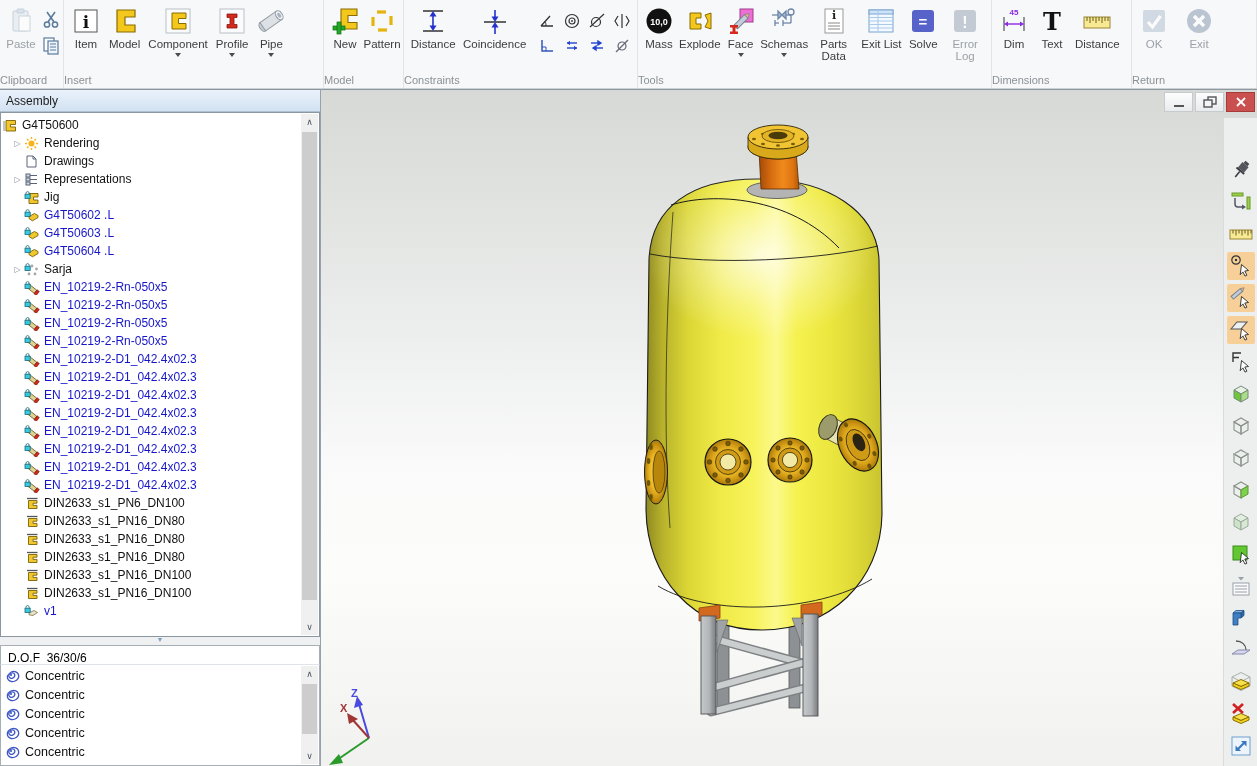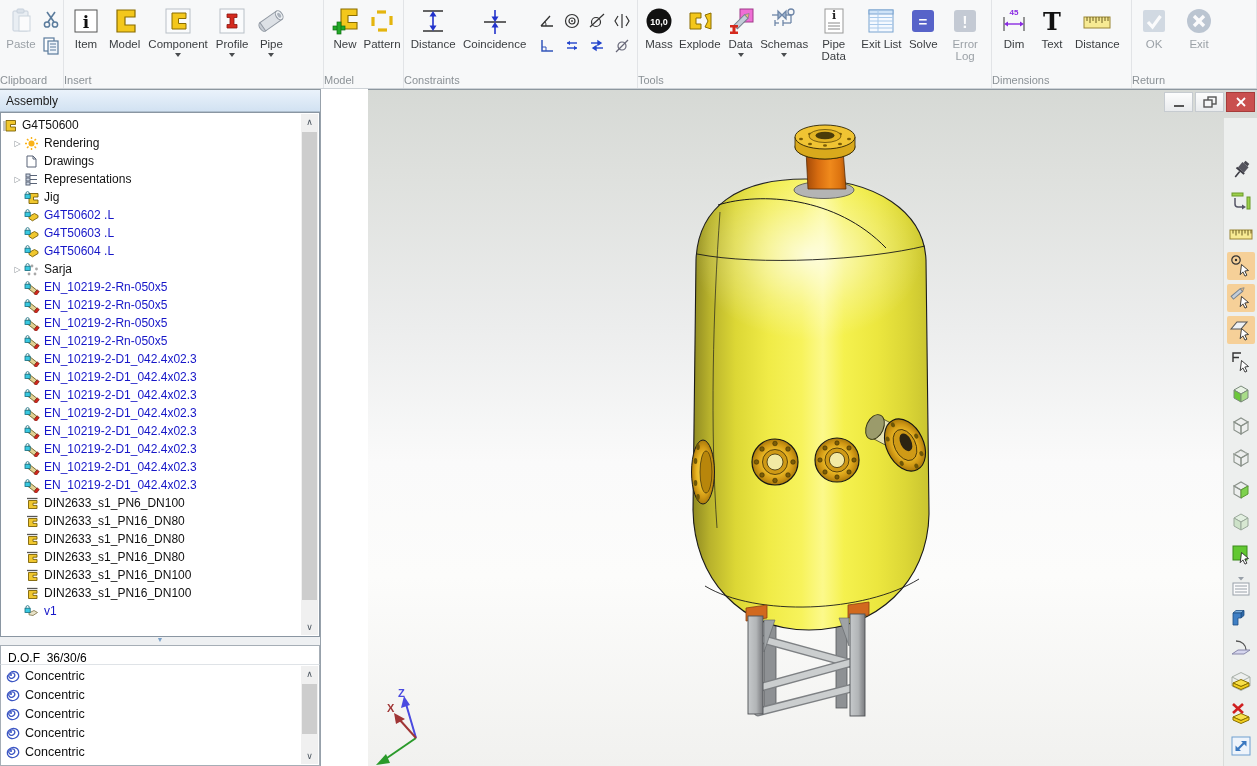--- a/index.html
+++ b/index.html
@@ -25,21 +25,21 @@
   .tri.below { margin:3px auto 0 auto; display:block; top:0; }
   .rbtn.disabled .rlbl { color:#9ba1a7; }
   .rbtn.disabled .rico { opacity:.55; }
   .rstack { display:flex; flex-direction:column; gap:5px; padding-top:5px; }
   .sbtn { width:22px; height:22px; display:flex; align-items:center; justify-content:center; }
   .rgrid { display:grid; grid-template-rows:24px 24px; grid-auto-flow:column; gap:1px;
            margin:6px 0 0 4px; }
   .gbtn { width:24px; height:24px; display:flex; align-items:center; justify-content:center; }
 
   
-  .main { height:677px; display:flex;gap:47px; }
+  .main { height:677px; display:flex; }
 
   
   .left-panel { width:321px; flex:none; background:#f0f0f0; border-right:1px solid #97a1ab;
                 display:flex; flex-direction:column; }
   .panel-header { height:23px; background:linear-gradient(#eaf2fb,#d2e2f2);
                   border-top:1px solid #8d979f; border-bottom:1px solid #b0c0cf;
                   font-size:12px; padding:4px 0 0 6px; color:#1a1a1a; }
   .tree-box { height:525px; background:#fff; border:1px solid #8a96a2; position:relative;text-decoration:underline; }
   .tree-rows { position:absolute; top:1px; left:1px; right:18px; bottom:1px; overflow:hidden; padding-top:2px; }
   .trow { height:18px; display:flex; align-items:center; white-space:nowrap; font-size:12px; color:#111; }
@@ -307,21 +307,21 @@
         <span class="rico">
           <svg width="30" height="30" viewBox="0 0 30 30">
             <rect x="14" y="3" width="13" height="13" fill="#ef6ed5" stroke="#a03a8a"></rect>
             <g transform="rotate(-45 15 15)">
               <rect x="7" y="13" width="15" height="5" fill="#c3cdd9" stroke="#76828e"></rect>
               <path d="M22,13 l4,2.5 l-4,2.5 z" fill="#e8b87a" stroke="#76828e" stroke-width="0.7"></path>
             </g>
             <path d="M4,19 h8 v2.5 h-2.5 v4 h2.5 v2.5 h-8 v-2.5 h2.5 v-4 h-2.5 z" fill="#d42a1e"></path>
           </svg>
         </span>
-        <span class="rlbl">Data</span>
+        <span class="rlbl">Face</span>
         <span class="tri below"></span>
       </div>
       <div class="rbtn big">
         <span class="rico">
           <svg width="30" height="30" viewBox="0 0 30 30">
             <g stroke="#6e86a8" stroke-width="1.3" fill="none">
               <line x1="3" y1="9" x2="9" y2="9"></line>
               <path d="M9,5 v8 l8,-8 v8 z" fill="#9fb4cf"></path>
               <line x1="17" y1="9" x2="22" y2="9"></line>
               <circle cx="22" cy="6" r="3"></circle>
@@ -341,21 +341,21 @@
           <svg width="30" height="30" viewBox="0 0 30 30">
             <rect x="6" y="3" width="18" height="24" fill="#fff" stroke="#999"></rect>
             <text x="15" y="13" font-family="DejaVu Serif,serif" font-weight="bold" font-size="11" text-anchor="middle" fill="#222">i</text>
             <g stroke="#888">
               <line x1="9" y1="17" x2="21" y2="17"></line>
               <line x1="9" y1="20" x2="21" y2="20"></line>
               <line x1="9" y1="23" x2="21" y2="23"></line>
             </g>
           </svg>
         </span>
-        <span class="rlbl wrap">Pipe Data</span>
+        <span class="rlbl wrap">Parts Data</span>
       </div>
       <div class="rbtn big">
         <span class="rico">
           <svg width="30" height="30" viewBox="0 0 30 30">
             <rect x="3" y="4" width="24" height="22" fill="#f4f9ff" stroke="#7aa3d0"></rect>
             <rect x="3" y="4" width="24" height="4" fill="#cfe3f7" stroke="#7aa3d0"></rect>
             <g stroke="#a9c9ea">
               <line x1="3" y1="11.5" x2="27" y2="11.5"></line>
               <line x1="3" y1="15" x2="27" y2="15"></line>
               <line x1="3" y1="18.5" x2="27" y2="18.5"></line>

